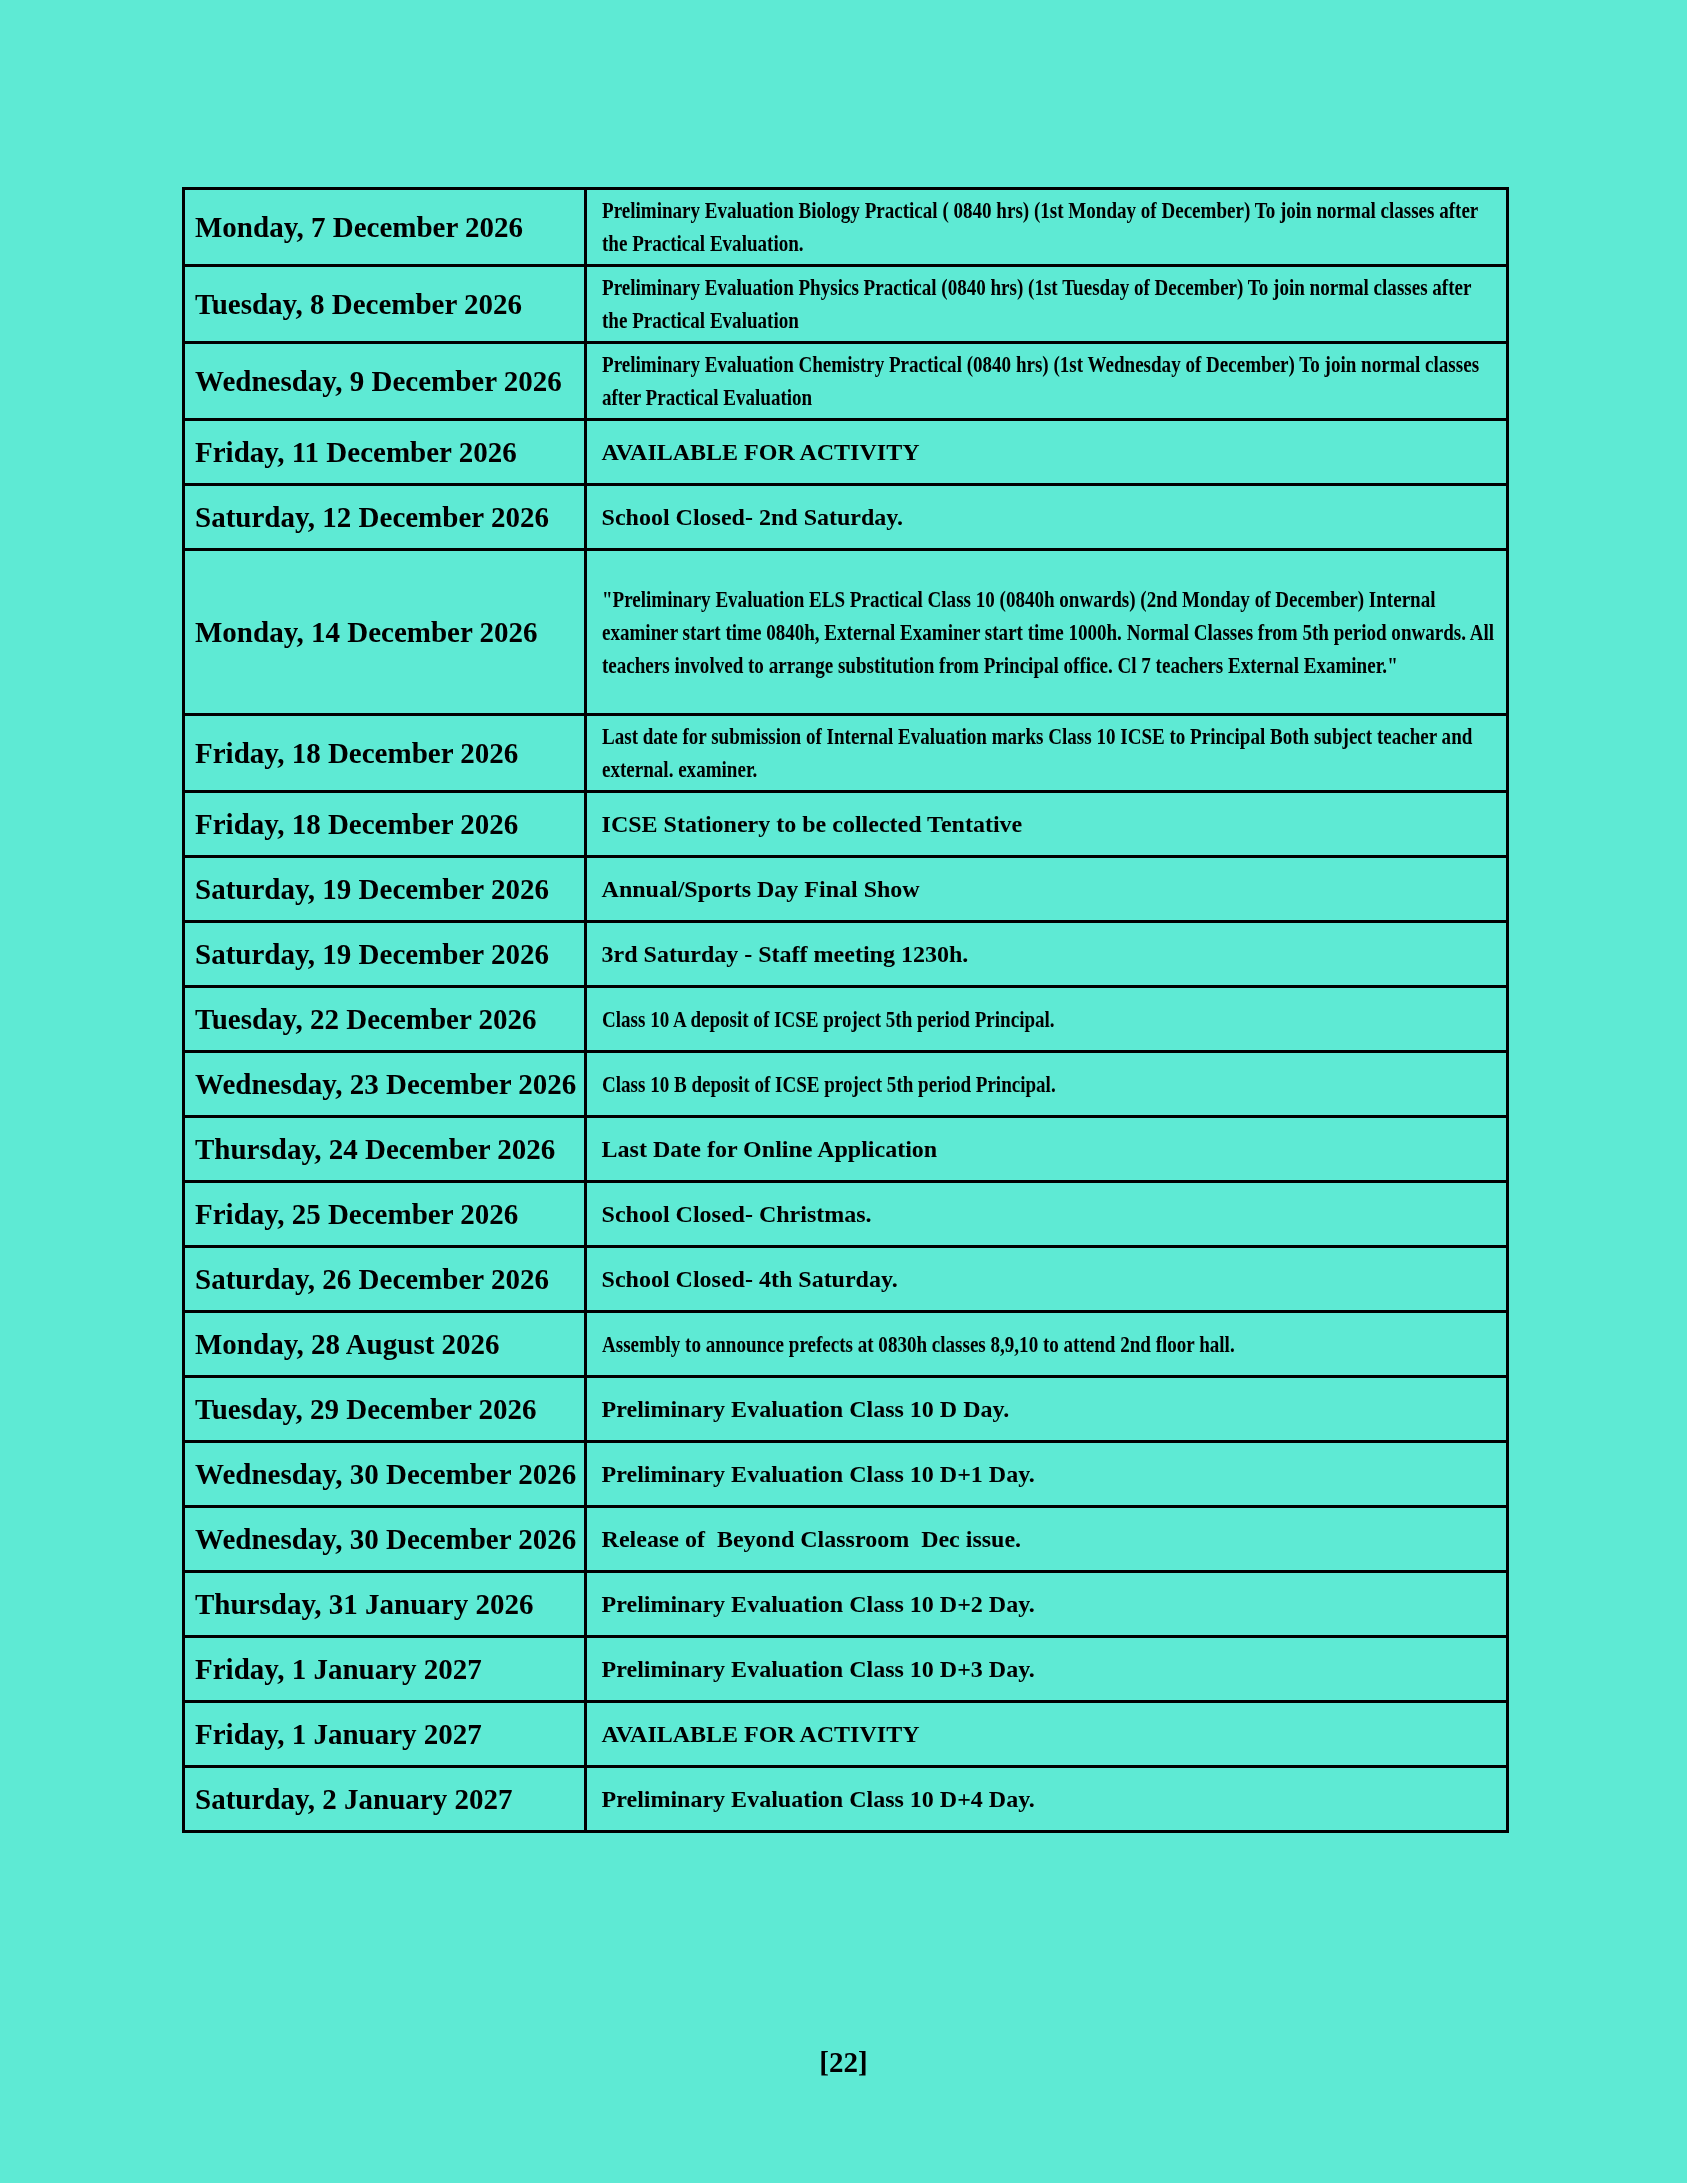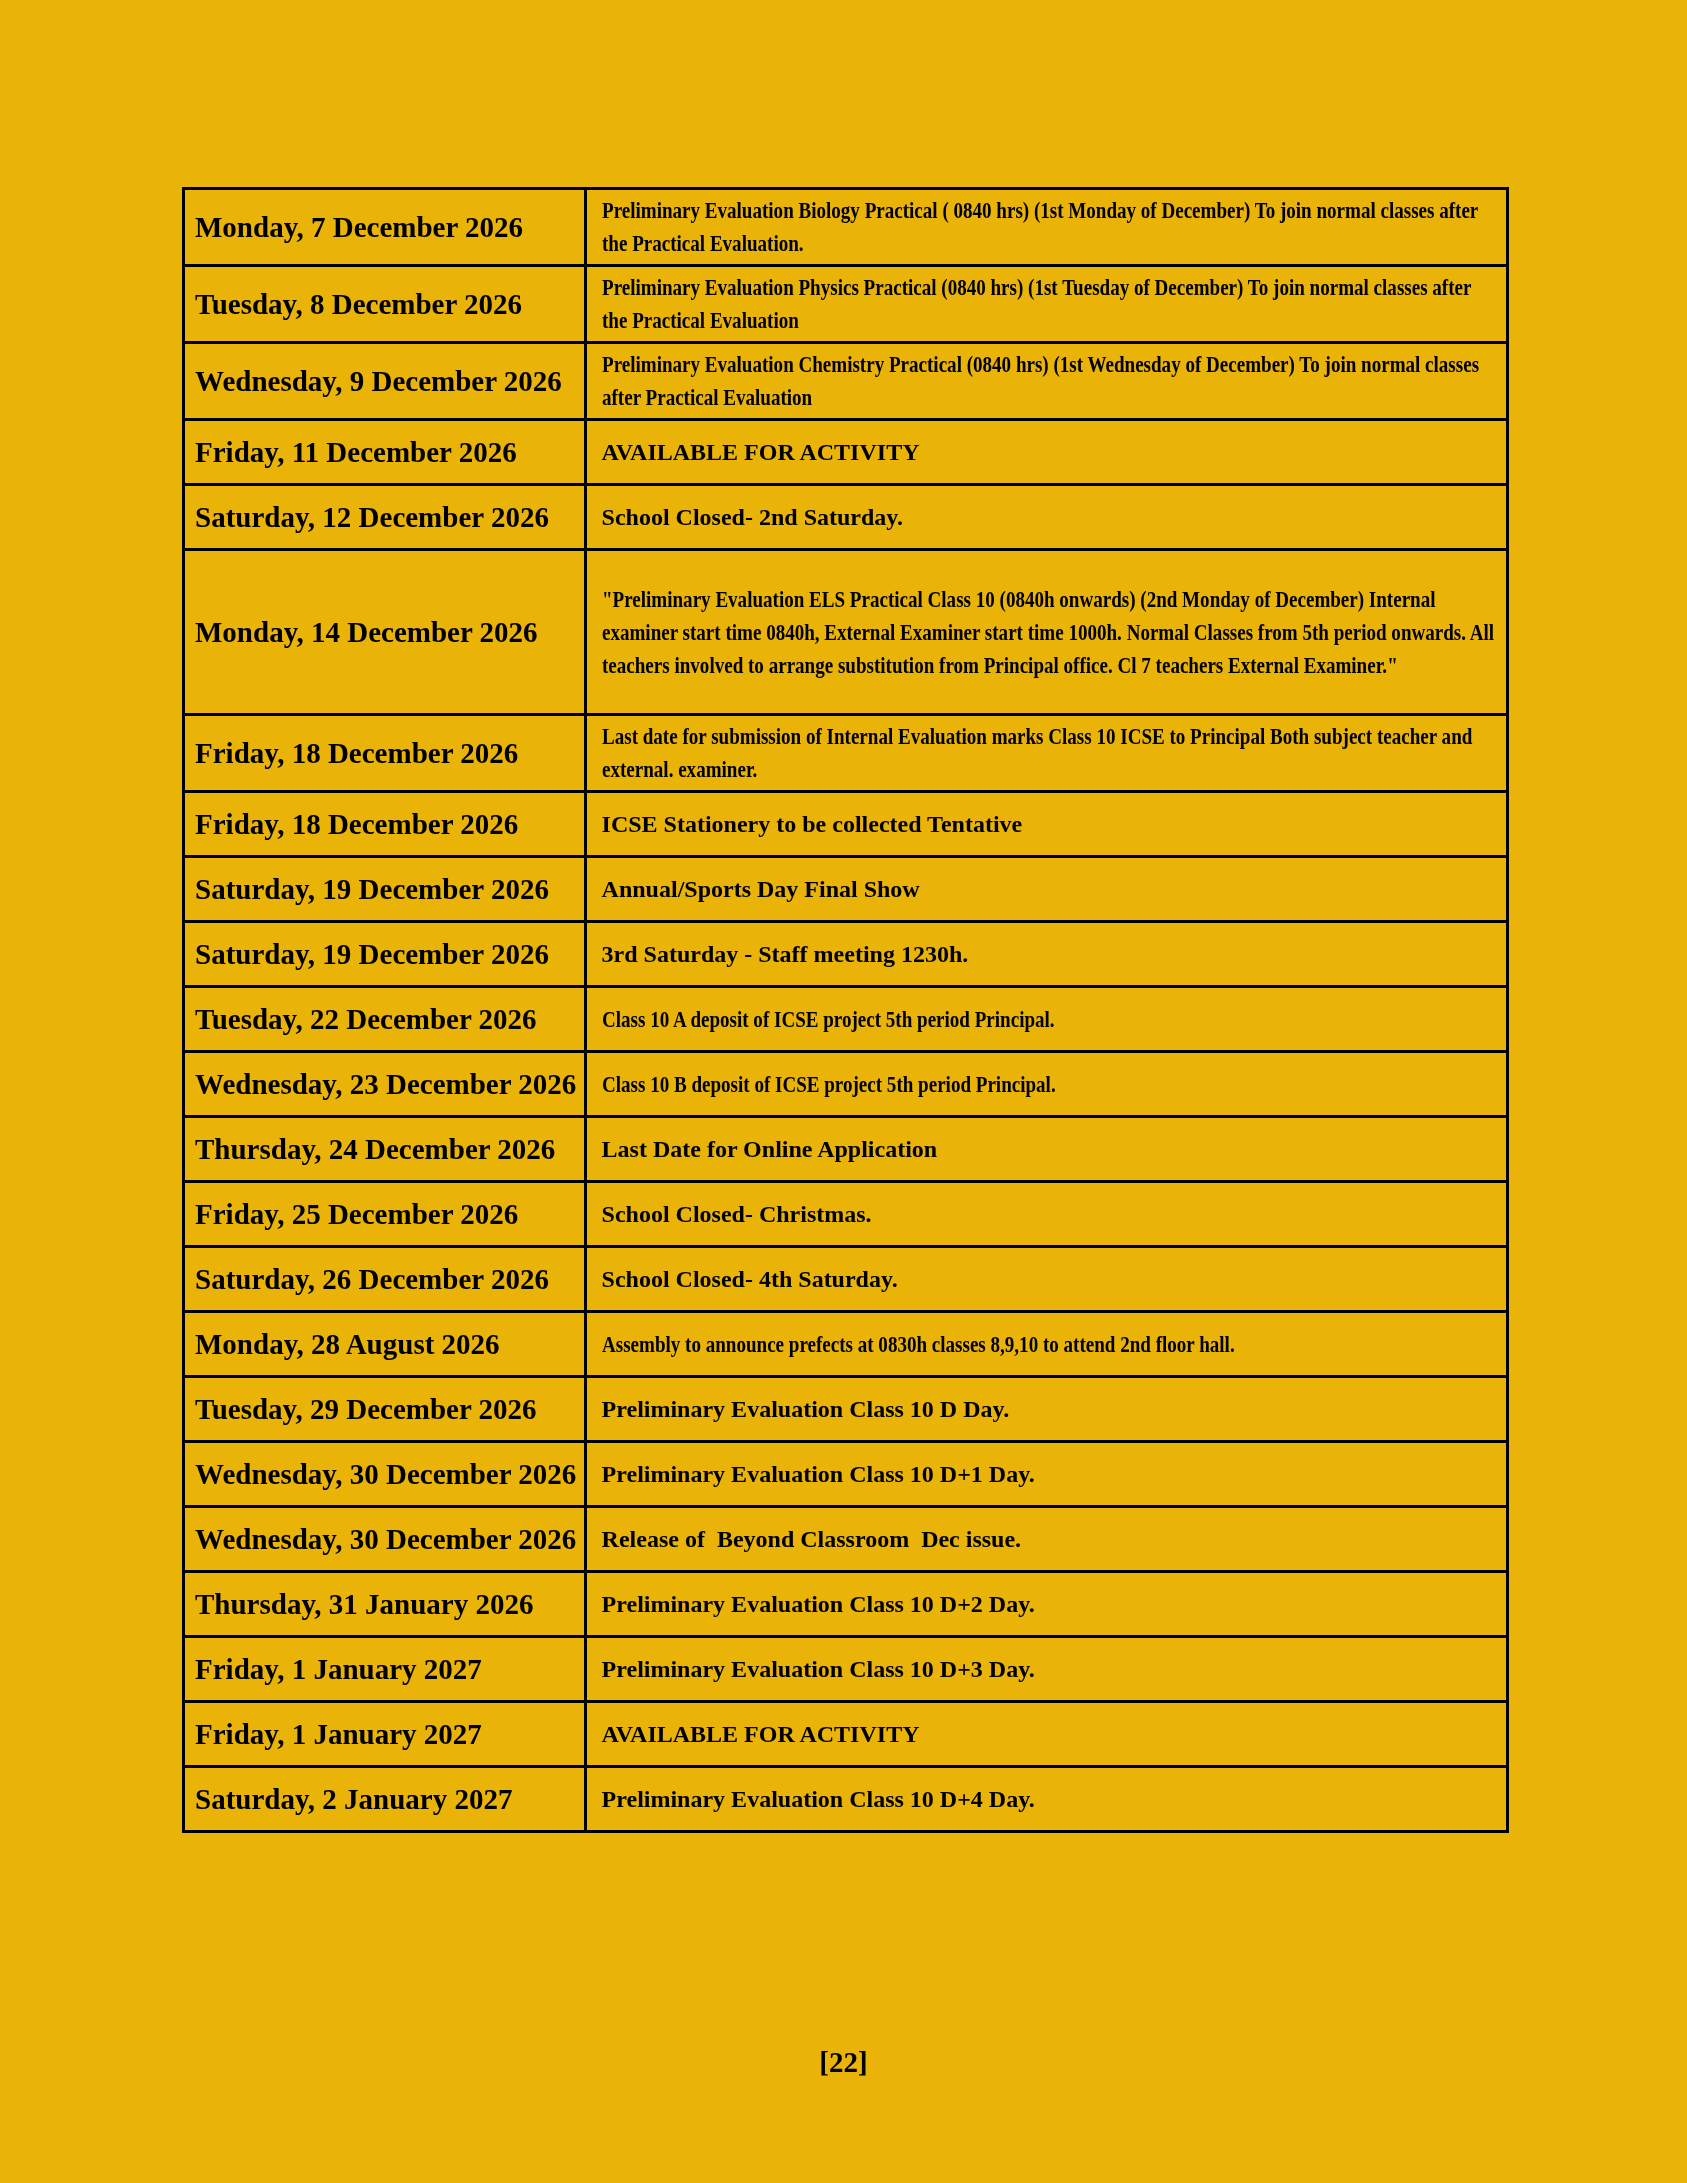--- a/index.html
+++ b/index.html
@@ -1,20 +1,20 @@
 <!DOCTYPE html>
 <html style="font-size:10.6px"><head>
 <meta charset="utf-8">
 <style>
   html, body { margin: 0; padding: 0; background: #ffffff; }
   .sheet {
     position: relative;
     width: 1687px;
     height: 2183px;
-    background: #eab308;
+    background: #5eead4;
     color: #000000;
     font-family: "Liberation Serif", "DejaVu Serif", serif;
     overflow: hidden;
   }
   table.cal {
     position: absolute;
     left: 182px;
     top: 187px;
     width: 1324px;
     border-collapse: collapse;

